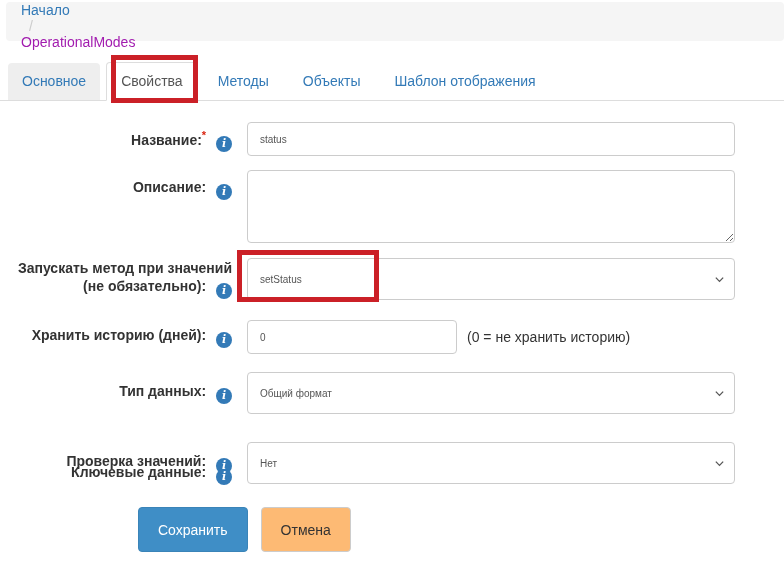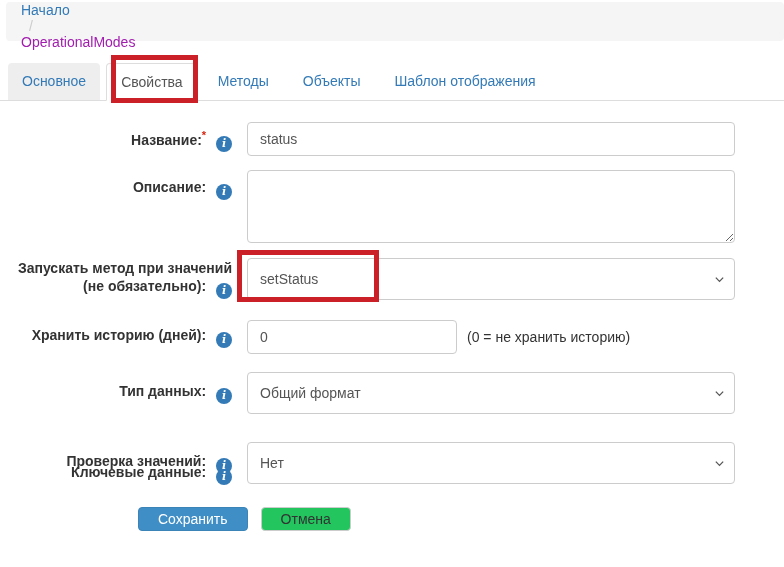--- a/index.html
+++ b/index.html
@@ -33,20 +33,21 @@
   .crumb-sep { color: #ccc; padding: 0 8px; }
   .crumb-current { color: #a21caf; }
 
   
   .tabbar {
     position: absolute;
     top: 63px; left: 0;
     width: 784px; height: 38px;
     border-bottom: 1px solid #ddd;
     display: flex;
+    align-items: flex-end;
     padding-left: 8px;
   }
   .tab {
     padding: 10px 14px;
     color: #337ab7;
     cursor: pointer;
     margin-right: 6px;
     border-radius: 4px 4px 0 0;
     line-height: 17px;
     white-space: nowrap;
@@ -89,21 +90,21 @@
     font-family: "DejaVu Serif", serif;
     font-style: italic;
     font-weight: bold;
     font-size: 11px;
     margin-left: 6px;
     vertical-align: -3px;
   }
 
   input[type="text"], textarea, select {
     font-family: "Liberation Sans", sans-serif;
-    font-size: 14px;
+    font-size: 10px;
     color: #555;
     border: 1px solid #ccc;
     border-radius: 4px;
     background: #fff;
     outline: none;
   }
   .input-wide { width: 488px; height: 34px; padding: 6px 12px; }
   .input-short { width: 210px; height: 34px; padding: 6px 12px; }
   textarea.desc { width: 488px; height: 73px; padding: 6px 12px; resize: both; }
   .select-wrap { position: relative; width: 488px; }
@@ -141,30 +142,30 @@
     content: "";
     width: 8px; height: 8px;
     border-radius: 50%;
     background: #111;
   }
   .radio-label { color: #333; }
 
   
   .btn-row { position: absolute; top: 507px; left: 138px; display: flex; }
   .btn {
-    height: 24px;
+    height: 45px;
     padding: 0 19px;
     border-radius: 4px;
     font-size: 14px;
     cursor: pointer;
     border: 1px solid transparent;
     font-family: "Liberation Sans", sans-serif;
   }
   .btn-primary { background: #3f8ec6; border-color: #3a84b8; color: #fff; margin-right: 13px; }
-  .btn-default { background: #22c55e; border-color: #ccc; color: #333; }
+  .btn-default { background: #fdba74; border-color: #ccc; color: #333; }
 
   
   .annotation {
     position: absolute;
     border: 5px solid #cb2027;
     pointer-events: none;
     z-index: 10;
   }
   .annotation-tab { left: 111px; top: 55px; width: 87px; height: 48px; }
   .annotation-select { left: 237px; top: 250px; width: 142px; height: 52px; }

